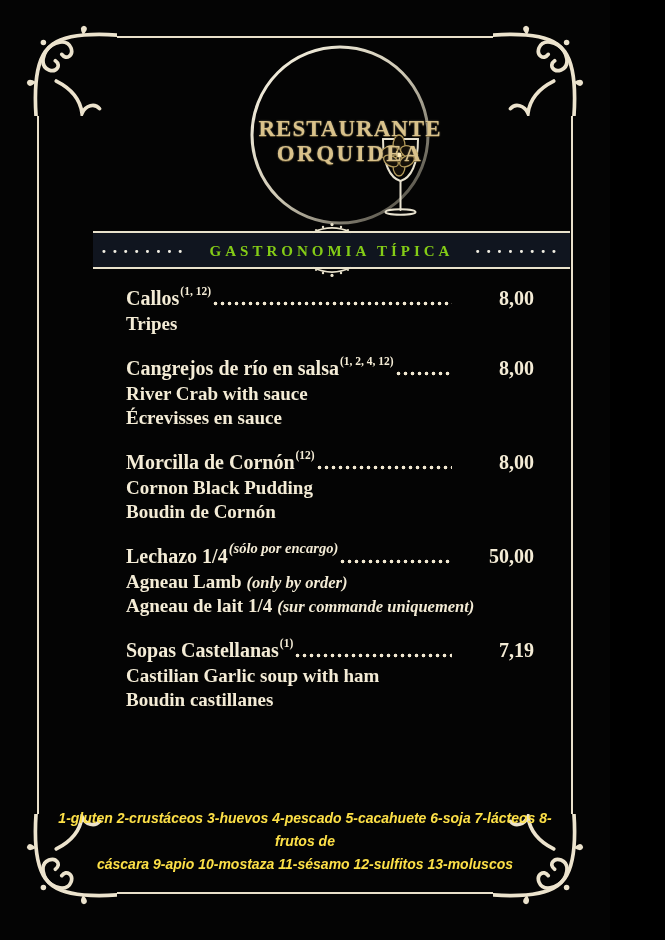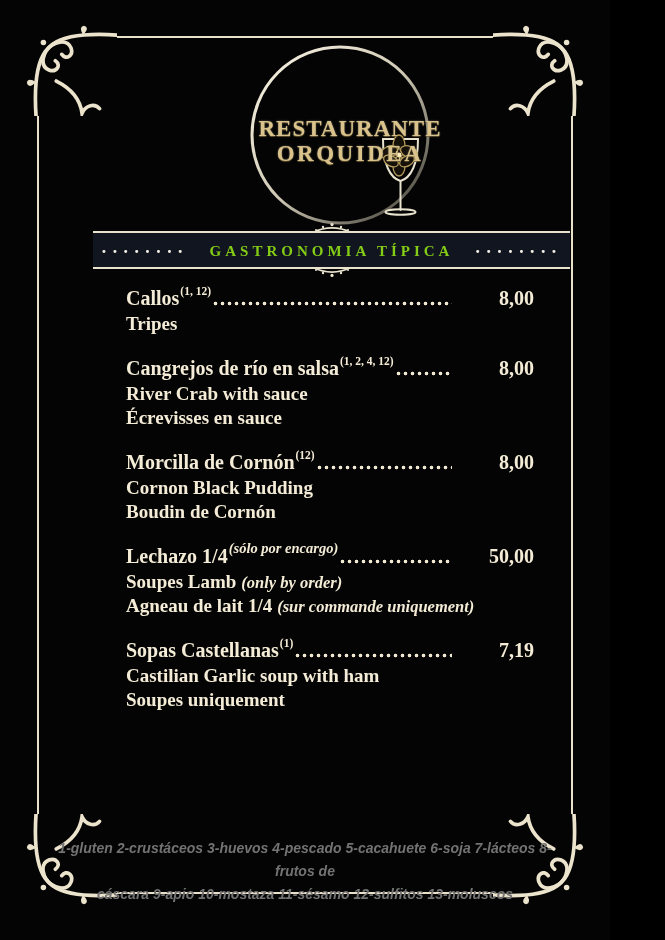--- a/index.html
+++ b/index.html
@@ -70,22 +70,22 @@
     margin:0 8px 4px 2px;
     background-image:radial-gradient(circle at 2.5px 2.5px, #f0e7d0 1.7px, rgba(0,0,0,0) 2.1px);
     background-size:7px 5px; background-repeat:repeat-x;
   }
   .price { font-size:20px; font-weight:700; width:74px; text-align:right; white-space:nowrap; }
   .sub { font-size:19px; font-weight:700; line-height:23.5px; }
   .sub .note { font-style:italic; font-size:16.5px; margin-left:5px; }
 
   
   .footer {
-    position:absolute; left:55px; right:55px; bottom:34px;
-    text-align:center; color:#737373;
+    position:absolute; left:55px; right:55px; bottom:64px;
+    text-align:center; color:#fde047;
     font-family:"Liberation Sans", sans-serif;
     font-style:italic; font-weight:700; font-size:14px; line-height:23px;
   }
 </style>
 </head>
 <body>
 
 <div class="page">
 
   <div class="frame"></div>
@@ -250,39 +250,39 @@
     </div>
 
     <div class="menu-item">
       <div class="row">
         <span class="iname">Lechazo 1/4</span>
         <span class="sup note-style">(sólo por encargo)</span>
         <span class="leader"></span>
         <span class="price">50,00</span>
       </div>
       <div class="sub">
-        <span>Soupes Lamb</span><span class="note">(only by order)</span>
+        <span>Agneau Lamb</span><span class="note">(only by order)</span>
       </div>
       <div class="sub">
         <span>Agneau de lait 1/4</span><span class="note">(sur commande uniquement)</span>
       </div>
     </div>
 
     <div class="menu-item">
       <div class="row">
         <span class="iname">Sopas Castellanas</span>
         <span class="sup">(1)</span>
         <span class="leader"></span>
         <span class="price">7,19</span>
       </div>
       <div class="sub">
         <span>Castilian Garlic soup with ham</span><span class="note"></span>
       </div>
       <div class="sub">
-        <span>Soupes uniquement</span><span class="note"></span>
+        <span>Boudin castillanes</span><span class="note"></span>
       </div>
     </div>
   </div>
 
   <div class="footer">
     <div>1-gluten 2-crustáceos 3-huevos 4-pescado 5-cacahuete 6-soja 7-lácteos 8-frutos de</div>
     <div>cáscara 9-apio 10-mostaza 11-sésamo 12-sulfitos 13-moluscos</div>
   </div>
 
 </div>

